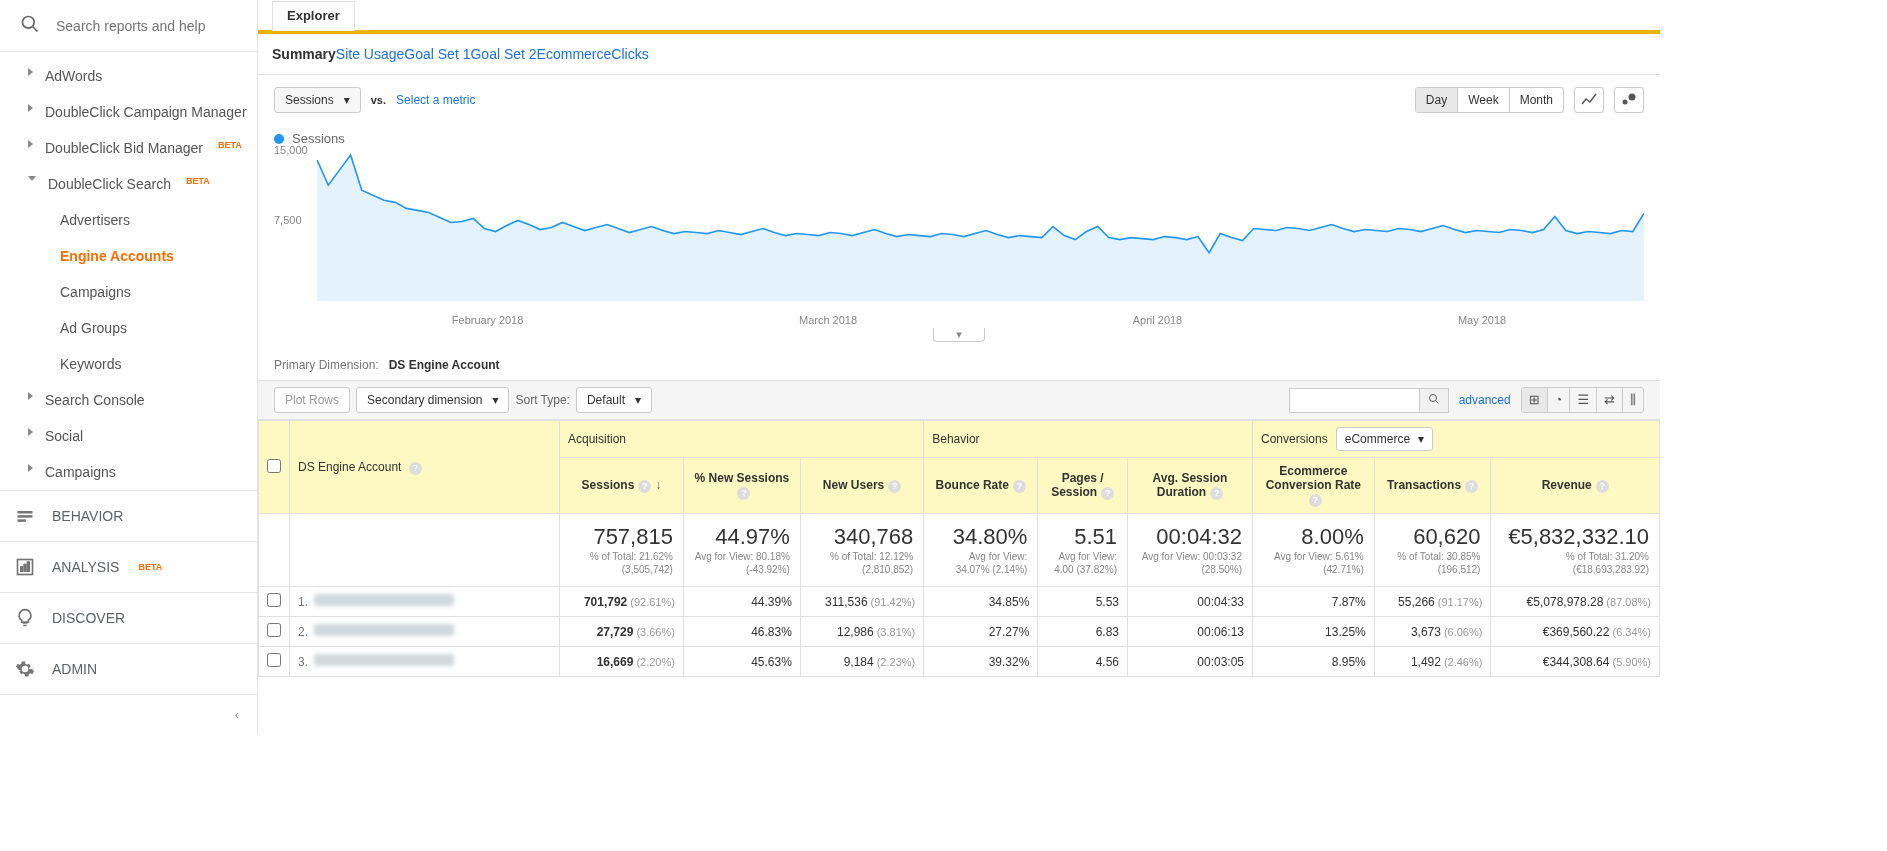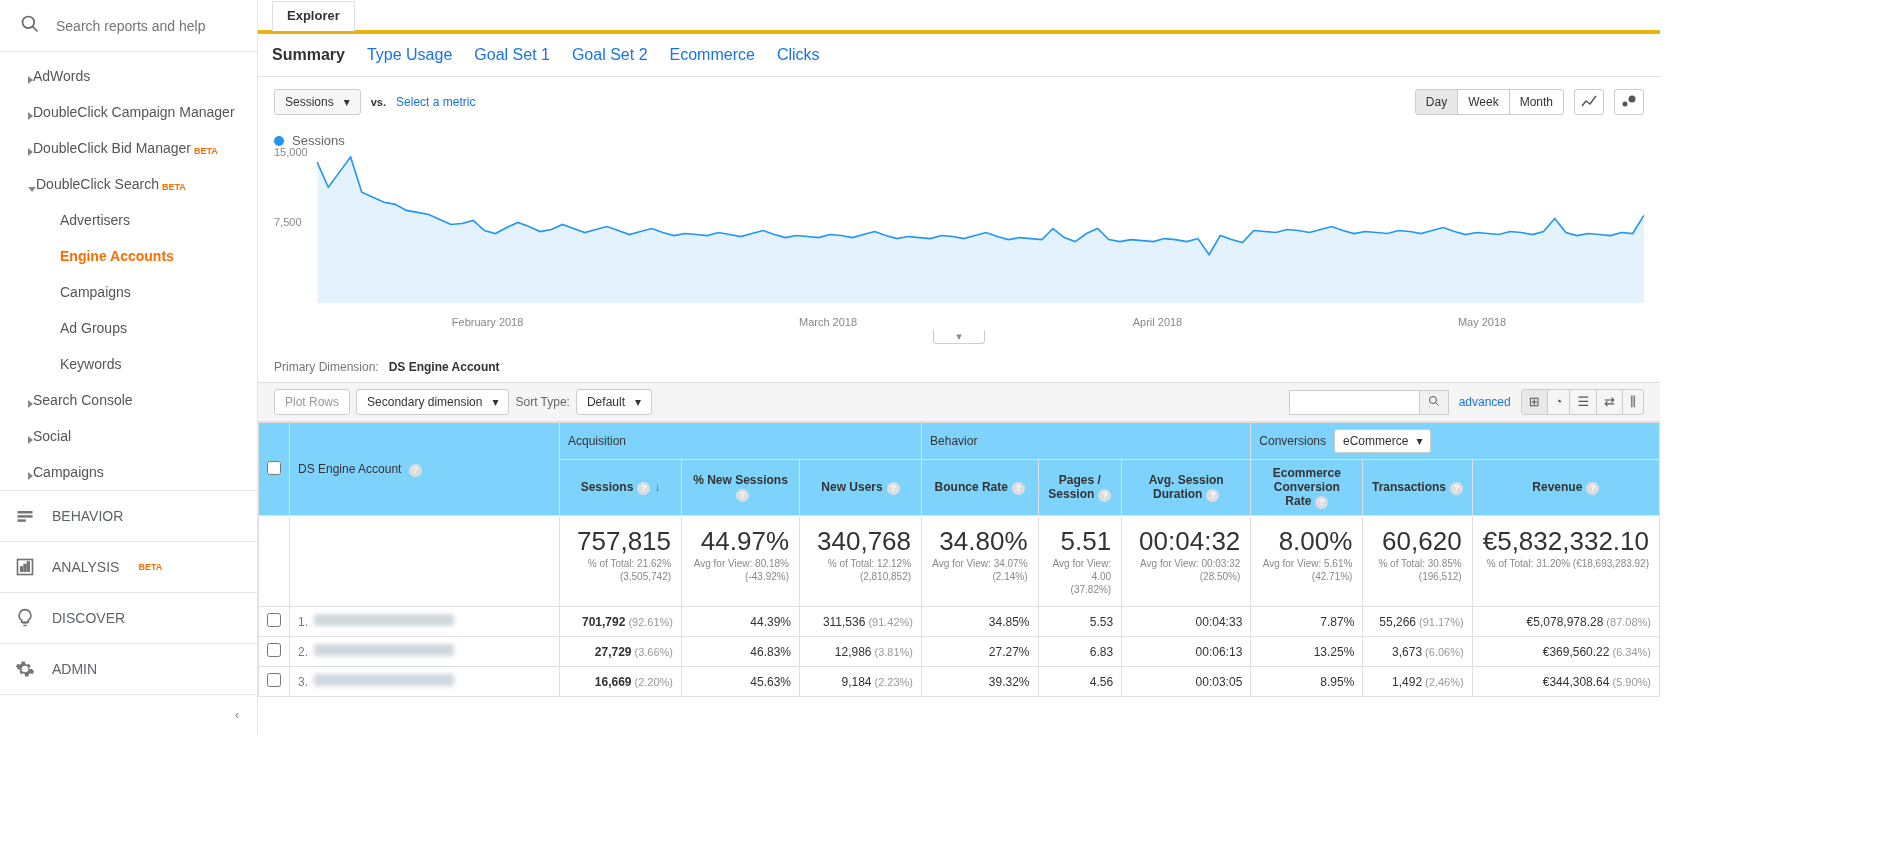--- a/index.html
+++ b/index.html
@@ -3,33 +3,33 @@
 <meta charset="utf-8">
 <style>
 * { box-sizing: border-box; margin: 0; padding: 0; }
 body { font-family: Arial, Helvetica, sans-serif; font-size: 13px; color: #333; background: #fff; }
 .app { display: flex; width: 1660px; }
 .sidebar { width: 258px; border-right: 1px solid #e5e5e5; }
 .search-row { display: flex; align-items: center; padding: 14px 18px 14px 20px; gap: 16px; }
 .search-icon svg { width: 20px; height: 20px; stroke: #666; fill: none; stroke-width: 2; }
 .search-input { border: none; outline: none; font-size: 14px; color: #666; flex: 1; }
 .nav { border-top: 1px solid #e5e5e5; padding-top: 6px; }
-.nav-item { display: flex; align-items: flex-end; padding: 10px 8px 10px 28px; font-size: 14px; color: #555; cursor: pointer; }
+.nav-item { display: flex; align-items: flex-start; padding: 10px 8px 10px 28px; font-size: 14px; color: #555; cursor: pointer; gap: 12px; }
 .nav-item .tri { width: 0; height: 0; border-top: 4px solid transparent; border-bottom: 4px solid transparent; border-left: 5px solid #888; }
 .nav-item .tri.down { border-left: 4px solid transparent; border-right: 4px solid transparent; border-top: 5px solid #888; border-bottom: none; }
 .nav-sub { padding: 10px 8px 10px 60px; font-size: 14px; color: #555; cursor: pointer; }
 .nav-sub.active { color: #ff6d00; font-weight: bold; }
 .beta { color: #ff6d00; font-size: 9px; font-weight: bold; vertical-align: super; margin-left: 3px; }
 .nav-section { display: flex; align-items: center; padding: 14px 8px 14px 14px; gap: 16px; border-top: 1px solid #e5e5e5; font-size: 14px; color: #5f6368; cursor: pointer; }
 .nav-section .sicon { width: 22px; height: 22px; display: flex; align-items: center; justify-content: center; color: #757575; }
 .collapse-row { display: flex; justify-content: flex-end; padding: 12px 18px; border-top: 1px solid #e5e5e5; }
 .main { flex: 1; }
 .tabs-row { border-bottom: 4px solid #eab308; padding-left: 14px; }
 .tab { display: inline-block; border: 1px solid #e0e0e0; border-bottom: none; padding: 6px 14px 8px 14px; font-weight: bold; font-size: 13px; background: #fff; position: relative; top: 1px; }
-.subtabs { padding: 12px 14px; border-bottom: 1px solid #e0e0e0; display: flex; gap: 22px; font-size: 16px; }
+.subtabs { padding: 12px 14px; border-bottom: 1px solid #e0e0e0; display: flex; font-size: 14px; }
 .subtab { color: #1a73e8; cursor: pointer; }
 .subtab.active { color: #333; font-weight: 600; }
 .controls-row { display: flex; justify-content: space-between; align-items: center; padding: 12px 16px 6px 16px; }
 .controls-left { display: flex; align-items: center; gap: 10px; }
 .dropdown { border: 1px solid #ccc; border-radius: 3px; padding: 5px 10px; background: #f7f7f7; display: inline-flex; align-items: center; gap: 10px; font-size: 12px; cursor: pointer; }
 .vs { font-weight: bold; font-size: 11px; }
 .link { color: #1a73e8; font-size: 12px; cursor: pointer; }
 .controls-right { display: flex; gap: 10px; align-items: center; }
 .btn-group { display: inline-flex; border: 1px solid #ccc; border-radius: 3px; overflow: hidden; }
 .btn-group span { padding: 5px 10px; font-size: 12px; cursor: pointer; border-right: 1px solid #ccc; }
@@ -55,27 +55,27 @@
 .table-controls-right { display: flex; gap: 10px; align-items: center; }
 .search-box { display: inline-flex; }
 .search-box input { border: 1px solid #ccc; border-right: none; padding: 4px; width: 130px; }
 .search-box button { border: 1px solid #ccc; background: #f1f1f1; padding: 2px 8px; cursor: pointer; }
 .view-icons { display: inline-flex; border: 1px solid #ccc; border-radius: 3px; overflow: hidden; }
 .view-icons span { padding: 4px 7px; border-right: 1px solid #ccc; cursor: pointer; color: #555; }
 .view-icons span:last-child { border-right: none; }
 .view-icons span.active { background: #e8e8e8; }
 table.data { width: 100%; border-collapse: collapse; }
 table.data th, table.data td { border: 1px solid #e0e0e0; padding: 6px 8px; font-size: 12px; }
-table.data th { background: #7dd3fc; font-weight: normal; color: #333; }
+table.data th { background: #fef9c3; font-weight: normal; color: #333; }
 .grp-hdr { text-align: left; padding: 10px 10px; font-weight: bold; }
 .col-hdr { font-weight: bold !important; vertical-align: middle; }
 .help { display: inline-block; width: 13px; height: 13px; border-radius: 50%; background: #ddd; color: #fff; font-size: 9px; text-align: center; line-height: 13px; margin-left: 4px; }
 .sort-arrow { color: #666; margin-left: 4px; }
 .summary-cell { text-align: right; vertical-align: top; padding: 10px 10px !important; }
-.summary-cell .big { font-size: 26px; color: #333; display: block; }
+.summary-cell .big { font-size: 22px; color: #333; display: block; }
 .summary-cell .sub { font-size: 10px; color: #888; line-height: 1.3; display: block; }
 .data-cell { text-align: right; }
 .data-cell .sub { color: #999; font-size: 11px; margin-left: 3px; }
 .data-cell .bold { font-weight: bold; }
 .rownum { color: #777; margin-right: 6px; }
 .blurred { display: inline-block; background: #cfd8dc; color: transparent; border-radius: 3px; filter: blur(2px); height: 12px; width: 140px; }
 .chk { width: 14px; height: 14px; }
 .conv-select { border: 1px solid #ccc; border-radius: 3px; padding: 4px 8px; background: #fff; display: inline-flex; align-items: center; gap: 8px; font-size: 12px; margin-left: 8px; }
 </style>
 </head>
@@ -169,21 +169,21 @@
       </div>
     <div class="collapse-row">
         <span style="color:#888">‹</span>
       </div>
   </div>
 
   <div class="main">
     <div class="tabs-row"><span class="tab">Explorer</span></div>
     <div class="subtabs" id="subtabs">
         <span class="subtab active">Summary</span>
-        <span class="subtab">Type Usage</span>
+        <span class="subtab">Site Usage</span>
         <span class="subtab">Goal Set 1</span>
         <span class="subtab">Goal Set 2</span>
         <span class="subtab">Ecommerce</span>
         <span class="subtab">Clicks</span>
       </div>
 
     <div class="controls-row">
       <div class="controls-left">
         <span class="dropdown">
             <span>Sessions</span>

